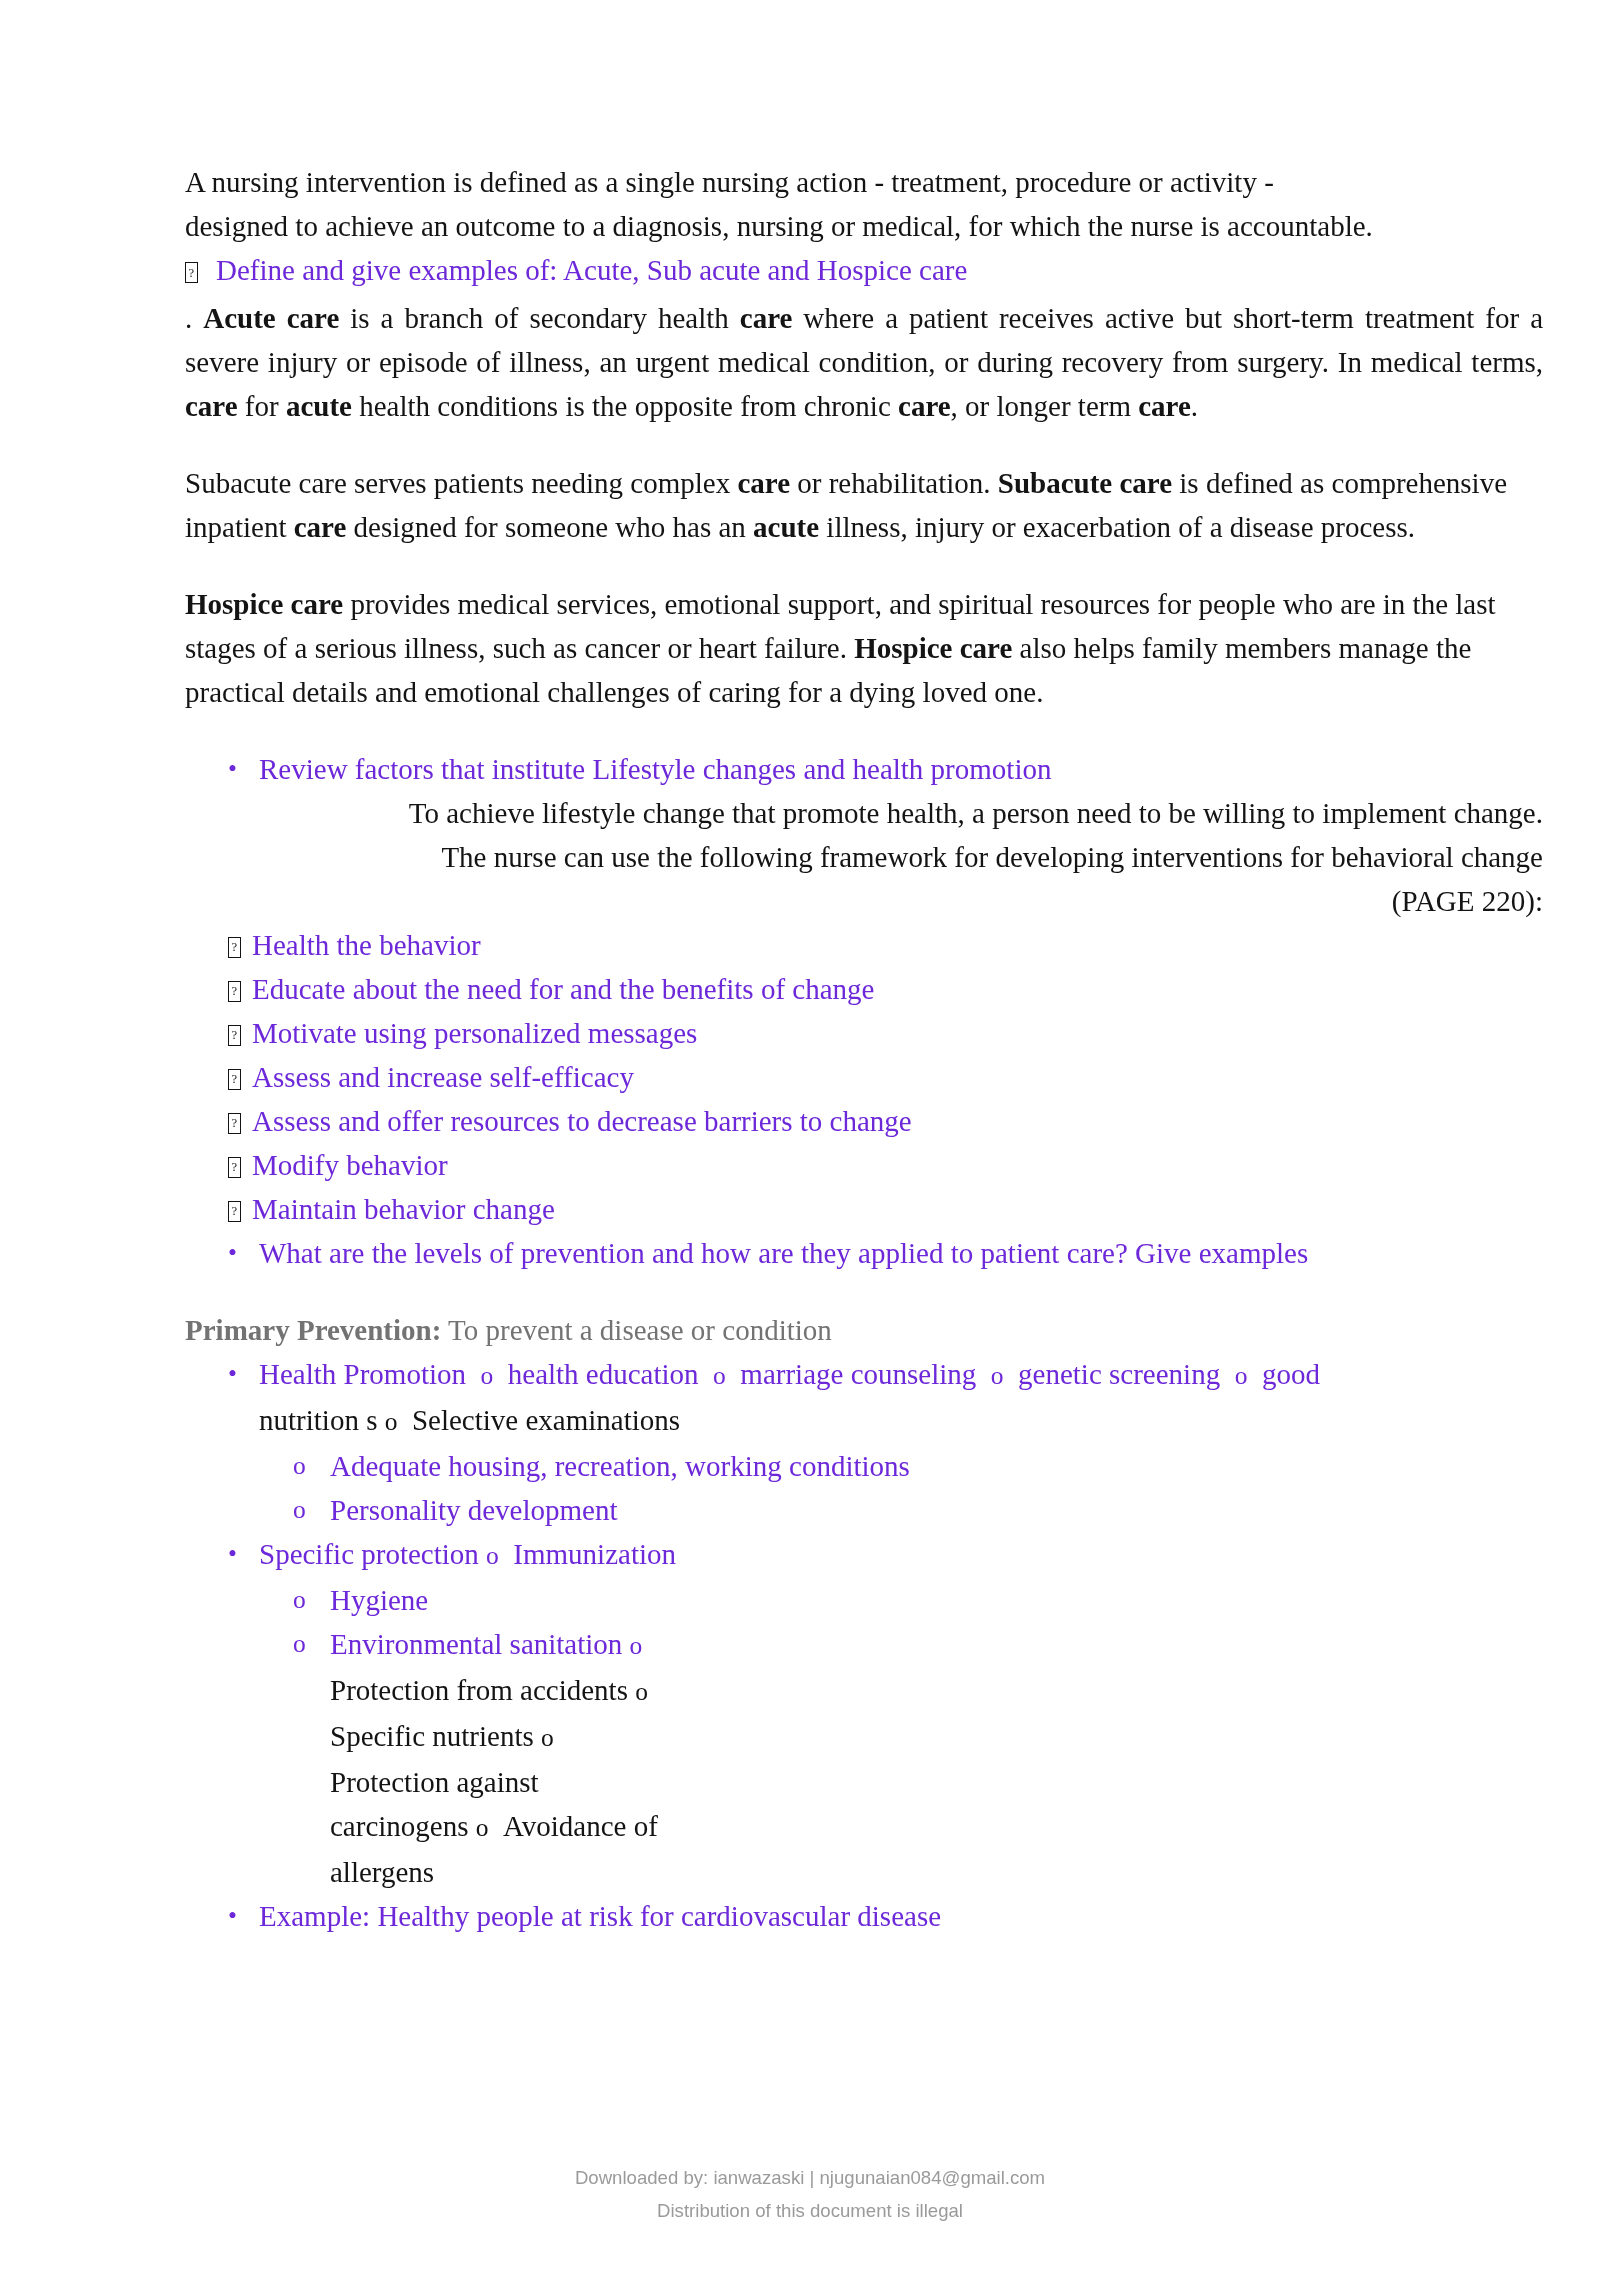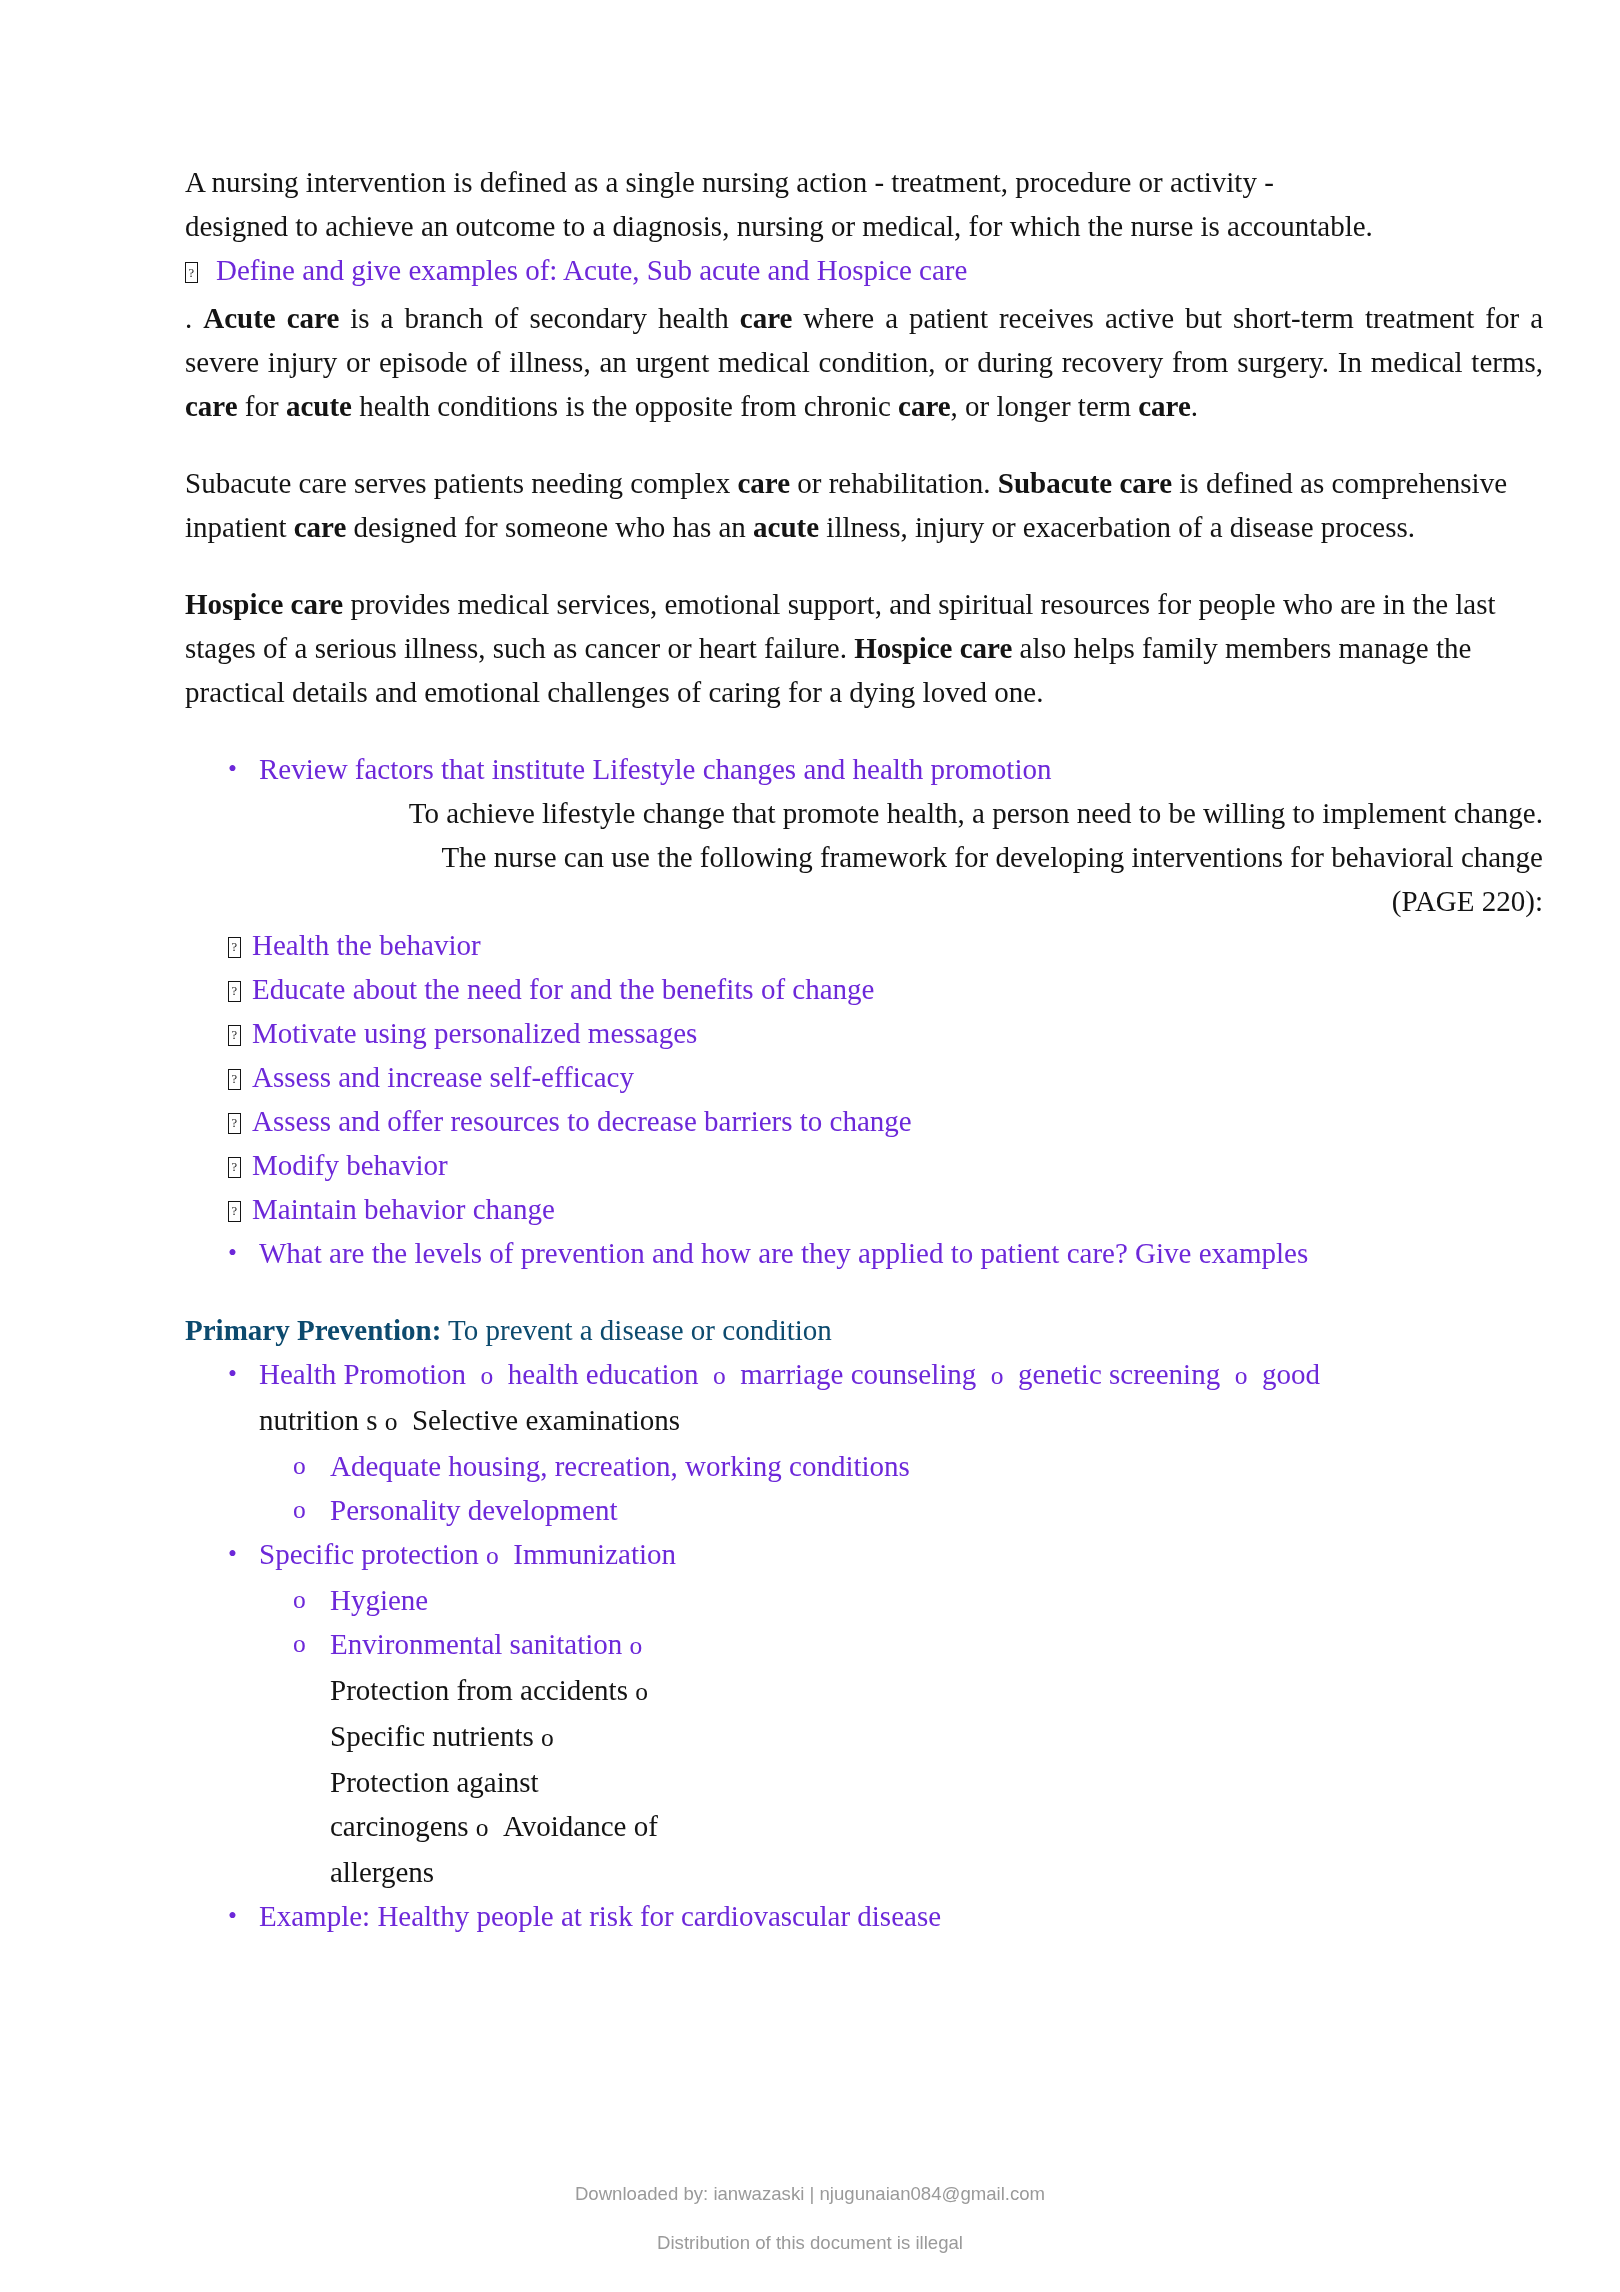--- a/index.html
+++ b/index.html
@@ -139,40 +139,40 @@
   .hang-indent {
     padding-left: 74px;
     font-size: 29px;
     line-height: 44px;
     color: #141414;
   }
 
   .section-head {
     font-size: 29px;
     line-height: 44px;
-    color: #0c4a6e;
+    color: #737373;
   }
 
   .inline-o {
     font-size: 25.5px;
   }
 
   
   .footer {
     position: absolute;
     left: 0;
     right: 0;
     top: 2161px;
     text-align: center;
     font-family: "Liberation Sans", "DejaVu Sans", sans-serif;
     color: #9a9a9a;
     font-size: 18.6px;
     line-height: 33px;
   }
-  .footer div { margin: 16px; }
+  .footer div { margin: 0; }
 </style>
 </head>
 <body>
 
 <div class="page">
 
   <div class="content">
 
     <p class="para">A nursing intervention is defined as a single nursing action - treatment, procedure or activity -</p>
     <p class="para">designed to achieve an outcome to a diagnosis, nursing or medical, for which the nurse is accountable.</p>

